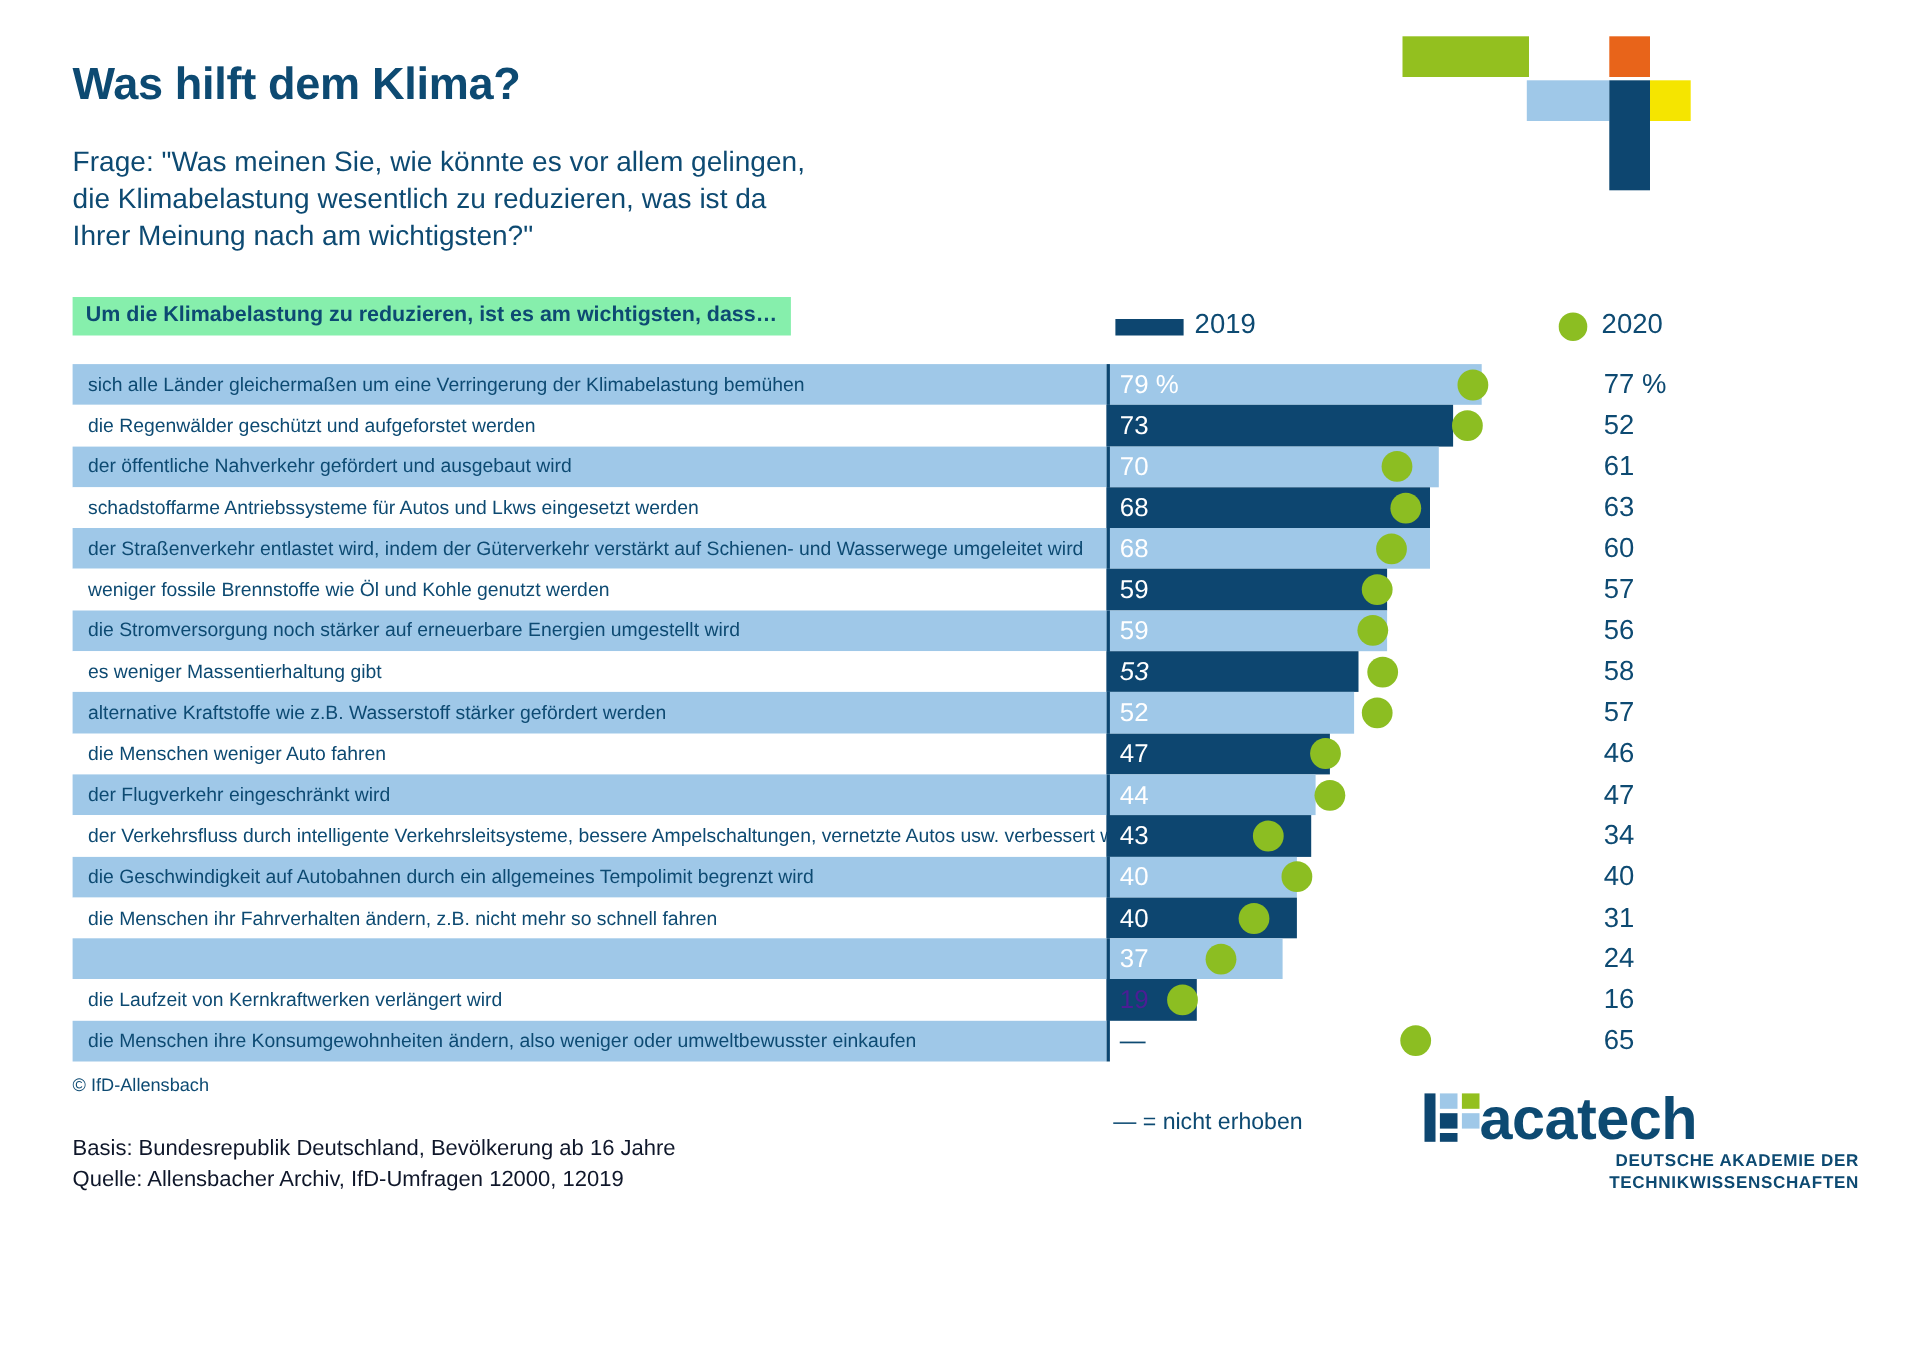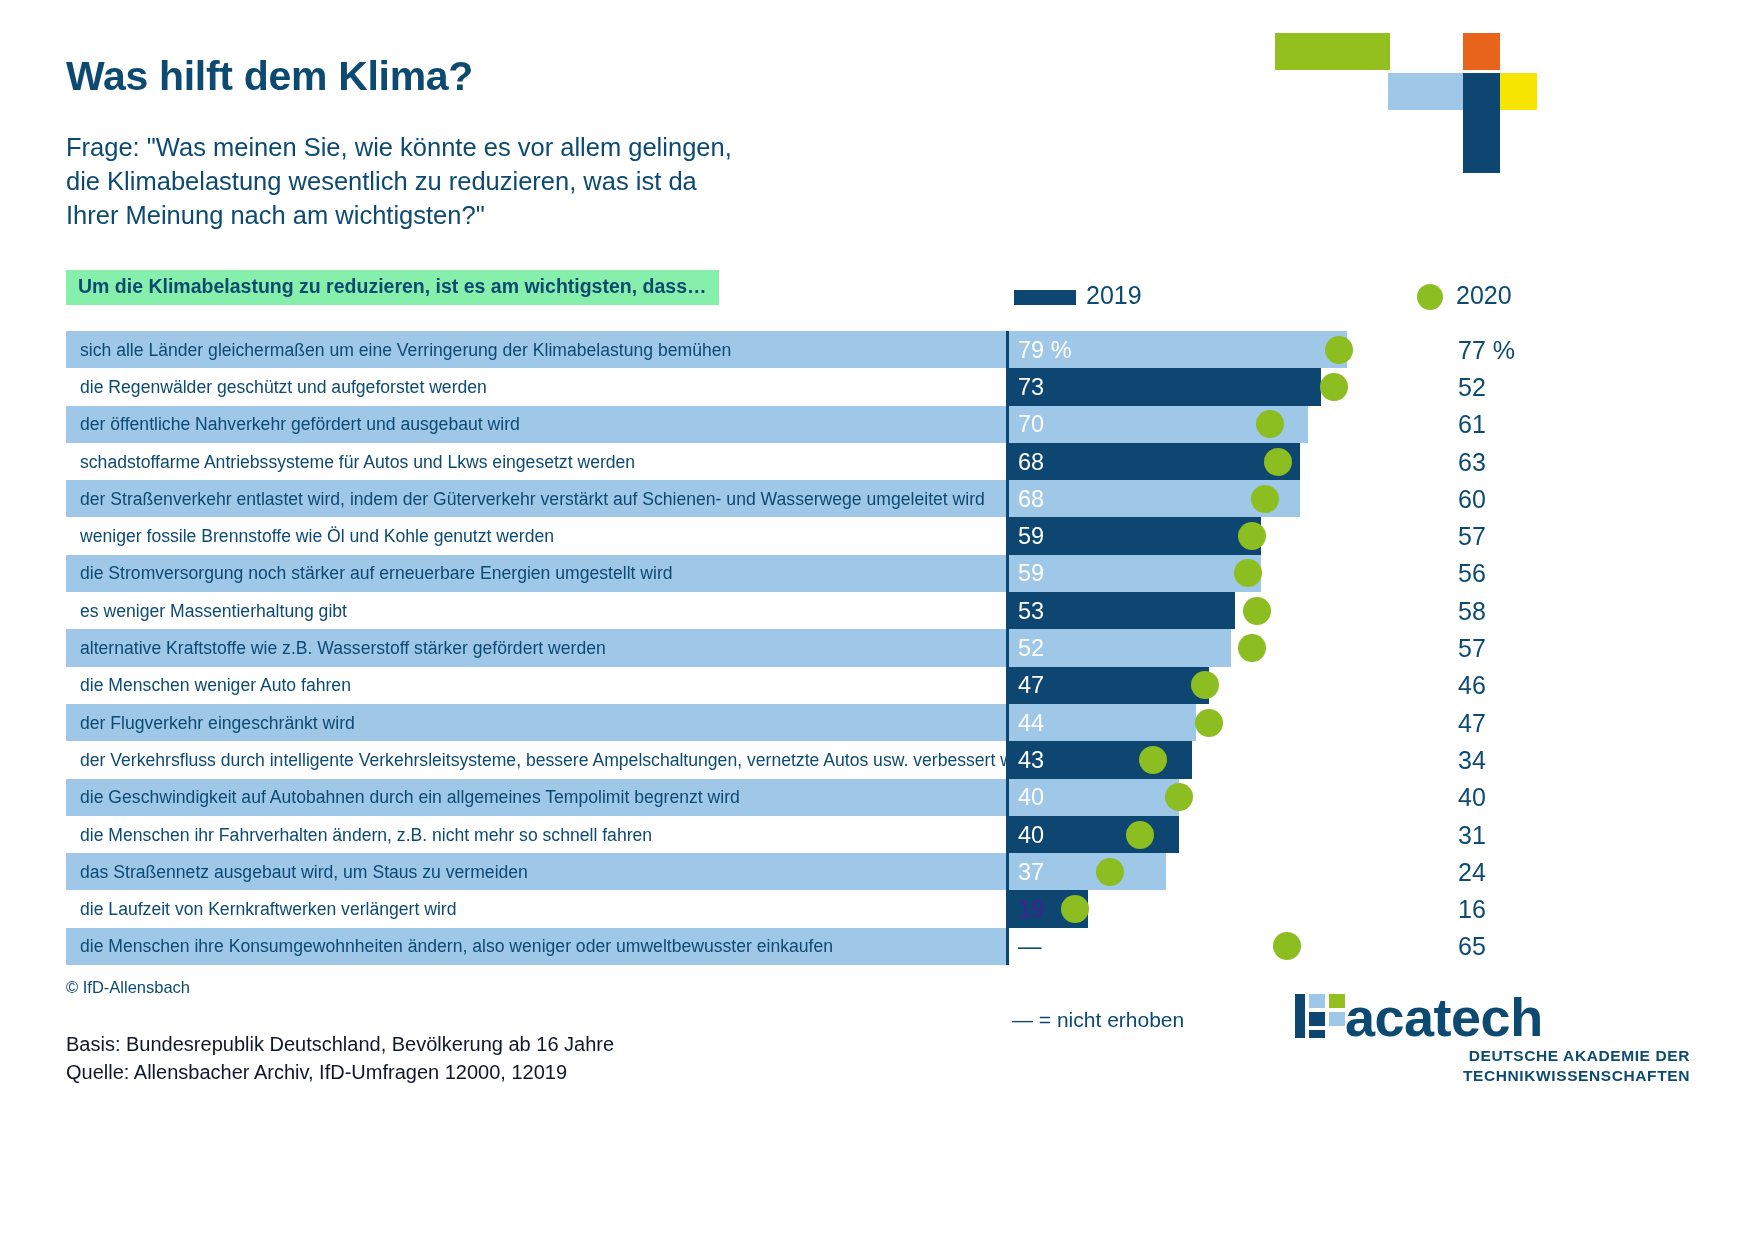--- a/index.html
+++ b/index.html
@@ -209,21 +209,21 @@
         <div class="dot" style="left: 241.92px;"></div>
         <div class="v2020">56</div>
         <div class="axis"></div>
       </div>
     </div>
     <div class="row">
       <div class="band plain"></div>
       <div class="rlabel">es weniger Massentierhaltung gibt</div>
       <div class="plot">
         <div class="bar dark" style="width: 228.96px;"></div>
-        <div class="v2019" style="color: rgb(255, 255, 255);">53</div>
+        <div class="v2019" style="color: rgb(255, 255, 255); font-style: italic;">53</div>
         <div class="dot" style="left: 250.56px;"></div>
         <div class="v2020">58</div>
         <div class="axis"></div>
       </div>
     </div>
     <div class="row">
       <div class="band shade"></div>
       <div class="rlabel">alternative Kraftstoffe wie z.B. Wasserstoff stärker gefördert werden</div>
       <div class="plot">
         <div class="bar light" style="width: 224.64px;"></div>
@@ -283,21 +283,20 @@
       <div class="plot">
         <div class="bar dark" style="width: 172.8px;"></div>
         <div class="v2019" style="color: rgb(255, 255, 255);">40</div>
         <div class="dot" style="left: 133.92px;"></div>
         <div class="v2020">31</div>
         <div class="axis"></div>
       </div>
     </div>
     <div class="row">
       <div class="band shade"></div>
-      <div class="rlabel">das Straßennetz ausgebaut wird, um Staus zu vermeiden</div>
       <div class="plot">
         <div class="bar light" style="width: 159.84px;"></div>
         <div class="v2019" style="color: rgb(255, 255, 255);">37</div>
         <div class="dot" style="left: 103.68px;"></div>
         <div class="v2020">24</div>
         <div class="axis"></div>
       </div>
     </div>
     <div class="row">
       <div class="band plain"></div>

